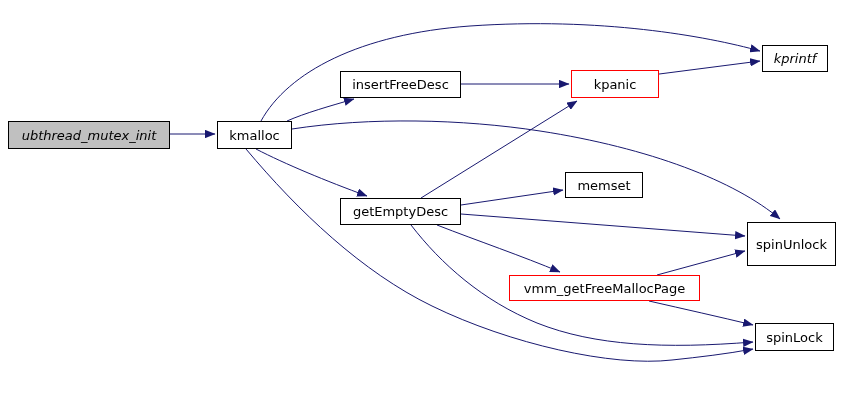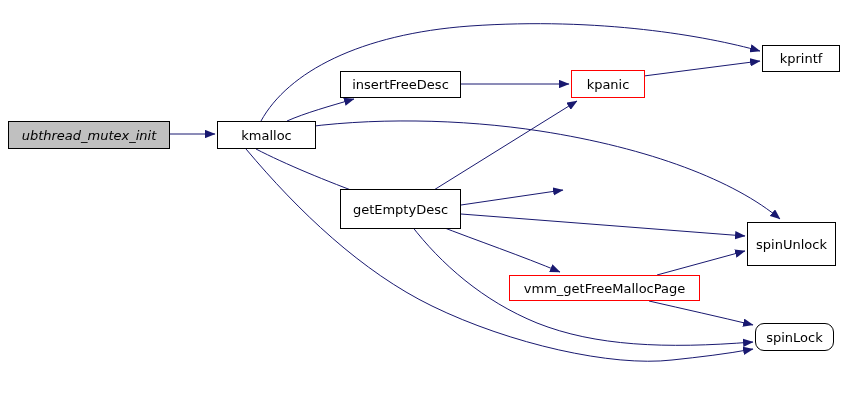--- a/index.html
+++ b/index.html
@@ -33,29 +33,29 @@
     font-size: 13px;
     line-height: 1;
     white-space: nowrap;
     cursor: pointer;
   }
   .node.root { background: #c0c0c0; cursor: default; font-style: italic; }
   .node.hl { border-color: #ff0000; }
 
   
   .n-ubthread  { left: 8px;   top: 121px; width: 162px; height: 28px; }
-  .n-kmalloc   { left: 217px; top: 121px; width: 99px;  height: 28px; }
+  .n-kmalloc   { left: 217px; top: 121px; width: 75px;  height: 28px; }
   .n-insert    { left: 340px; top: 71px;  width: 121px; height: 27px; }
-  .n-kpanic    { left: 571px; top: 70px;  width: 74px;  height: 28px; }
-  .n-kprintf   { left: 762px; top: 45px;  width: 78px;  height: 27px; }
+  .n-kpanic    { left: 571px; top: 70px;  width: 88px;  height: 28px; }
+  .n-kprintf   { left: 762px; top: 45px;  width: 66px;  height: 27px; font-style: italic; }
   .n-memset    { left: 565px; top: 172px; width: 78px;  height: 26px; }
-  .n-getempty  { left: 340px; top: 189px; width: 121px; height: 40px; }
+  .n-getempty  { left: 340px; top: 198px; width: 121px; height: 27px; }
   .n-spinunlk  { left: 747px; top: 222px; width: 89px;  height: 44px; }
   .n-vmm       { left: 509px; top: 275px; width: 191px; height: 26px; justify-content: center; }
-  .n-spinlock  { left: 755px; top: 323px; width: 79px;  height: 28px; border-radius: 9px; }
+  .n-spinlock  { left: 755px; top: 323px; width: 79px;  height: 28px; }
 </style>
 </head>
 <body>
 
 <div class="canvas">
 
   <svg class="edge-layer" viewBox="0 0 848 407" xmlns="http://www.w3.org/2000/svg">
     <defs>
       <marker id="arrow" viewBox="0 0 10 8" refX="9.5" refY="4" markerWidth="10.5" markerHeight="8.5" orient="auto" markerUnits="userSpaceOnUse">
         <path d="M0,0 L10,4 L0,8 Z" fill="#191970"></path>
@@ -92,20 +92,23 @@
   </div>
 
   <div class="node hl n-kpanic">
     <span>kpanic</span>
   </div>
 
   <div class="node n-kprintf">
     <span>kprintf</span>
   </div>
 
+  <div class="node n-memset">
+    <span>memset</span>
+  </div>
 
   <div class="node n-getempty">
     <span>getEmptyDesc</span>
   </div>
 
   <div class="node n-spinunlk">
     <span>spinUnlock</span>
   </div>
 
   <div class="node hl n-vmm">

